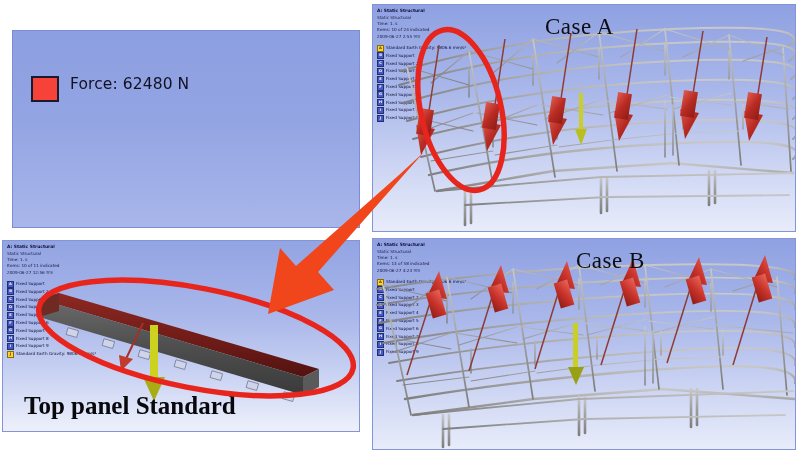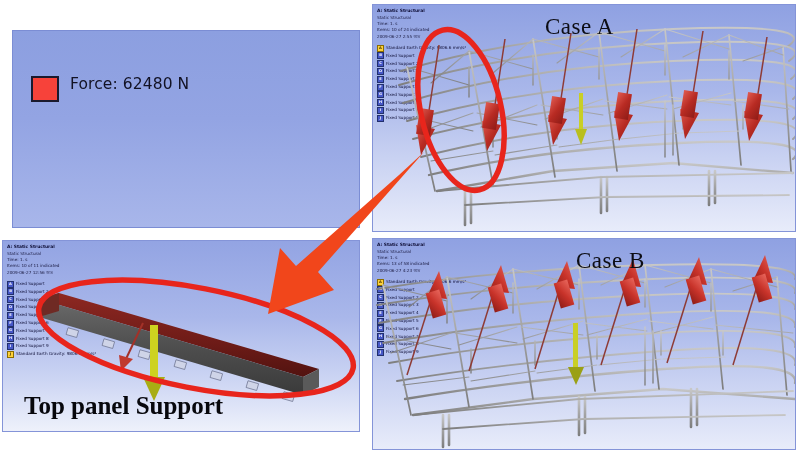--- a/index.html
+++ b/index.html
@@ -457,21 +457,21 @@
     </g>
 
     <g>
       <path d="M140 82 L122 120" stroke="#a33128" stroke-width="2" fill="none"></path>
       <polygon points="118,130 116,114 130,118" fill="#c03a2e"></polygon>
       <rect x="147" y="84" width="8" height="52" fill="#cdd220"></rect>
       <polygon points="140,136 162,136 151,160" fill="#a8ad14"></polygon>
     </g>
   </svg>
 </div>
-<div id="top-panel-title">Top panel Support</div>
+<div id="top-panel-title">Top panel Standard</div>
 
 <svg class="ov" width="800" height="453" viewBox="0 0 800 453">
 
   <ellipse cx="461" cy="110" rx="40" ry="82" transform="rotate(-13 461 110)" fill="none" stroke="#e8251c" stroke-width="5.5"></ellipse>
 
   <ellipse cx="196" cy="338" rx="160" ry="50" transform="rotate(11 196 338)" fill="none" stroke="#e8251c" stroke-width="5.5"></ellipse>
 
   <g>
     <polygon points="399,175 424,152 318,272 334,290 268,314 280,248 296,266" fill="#f1461b"></polygon>
   </g>

